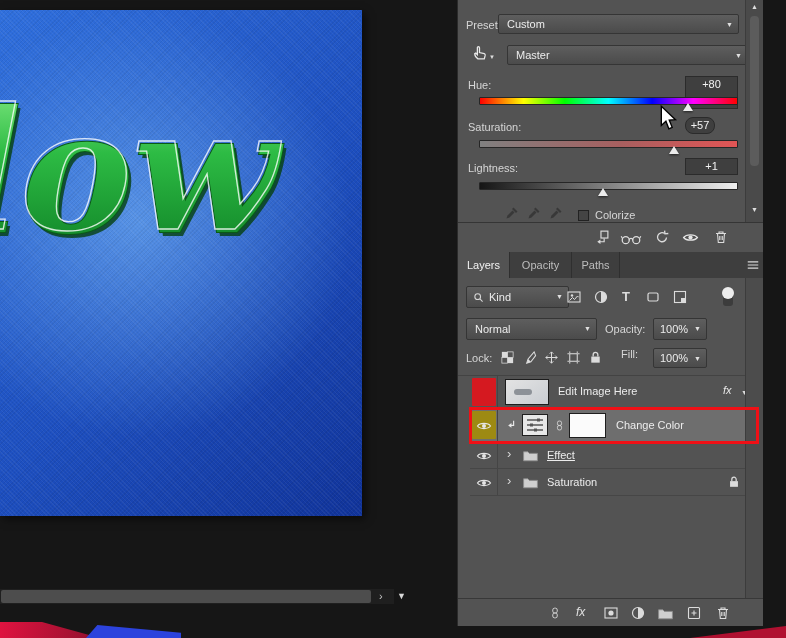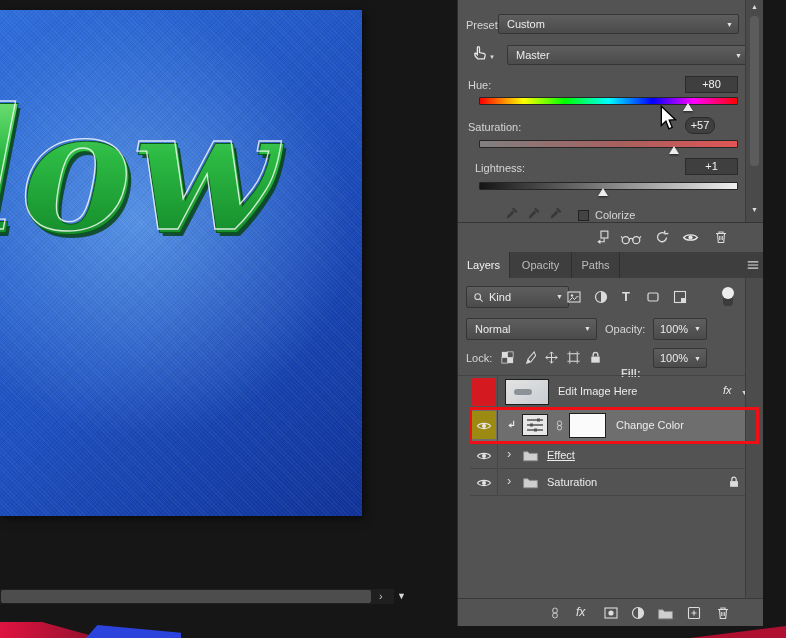--- a/index.html
+++ b/index.html
@@ -163,30 +163,30 @@
       <svg class="ic abs" style="left:13px;top:44px" width="17" height="17">
           <use href="#i-hand"></use>
         </svg>
       <span class="abs chev" style="left:31px;top:54px;font-size:6px;">▼</span>
       <div class="abs dd" style="left:40px;top:45px;width:241px;height:20px;margin-left:9px;">
         <span class="t">Master</span>
         <span class="c">▼</span>
       </div>
 
       <span class="abs lbl" style="left:10px;top:79px;">Hue:</span>
-      <div class="abs valbox" style="left:227px;top:76px;width:53px;height:17px;">+80</div>
+      <div class="abs valbox" style="left:227px;top:76px;width:53px;height:33px;">+80</div>
       <div class="abs slider" style="left:21px;top:97px;width:259px;height:8px;background:linear-gradient(90deg,#f00 0%,#ff0 17%,#0f0 33%,#0ff 50%,#00f 67%,#f0f 83%,#f00 100%);"></div>
       <div class="abs tri" style="left:225px;top:103px;"></div>
 
       <span class="abs lbl" style="left:10px;top:121px;">Saturation:</span>
       <div class="abs valbox" style="left:227px;top:117px;width:30px;height:17px;border-radius:8px;">+57</div>
       <div class="abs slider" style="left:21px;top:140px;width:259px;height:8px;background:linear-gradient(90deg,#808080 0%,#a85f5f 55%,#e25555 100%);"></div>
       <div class="abs tri" style="left:211px;top:146px;"></div>
 
-      <span class="abs lbl" style="left:10px;top:162px;margin-left:7px;">Lightness:</span>
+      <span class="abs lbl" style="left:10px;top:162px;">Lightness:</span>
       <div class="abs valbox" style="left:227px;top:158px;width:53px;height:17px;">+1</div>
       <div class="abs slider" style="left:21px;top:182px;width:259px;height:8px;background:linear-gradient(90deg,#151515,#efefef);"></div>
       <div class="abs tri" style="left:140px;top:188px;"></div>
 
       <svg class="ic abs" style="left:46px;top:205px" width="16" height="16">
           <use href="#i-dropper"></use>
         </svg>
       <svg class="ic abs" style="left:68px;top:205px" width="16" height="16">
           <use href="#i-dropper"></use>
         </svg>
@@ -276,21 +276,21 @@
         </svg>
       <svg class="ic abs" style="left:86px;top:72px" width="15" height="15">
           <use href="#i-move"></use>
         </svg>
       <svg class="ic abs" style="left:108px;top:72px" width="15" height="15">
           <use href="#i-artboard"></use>
         </svg>
       <svg class="ic abs" style="left:130px;top:72px" width="15" height="15">
           <use href="#i-lock"></use>
         </svg>
-      <span class="abs lbl" style="left:163px;top:89px;font-weight:bold;">Fill:</span>
+      <span class="abs lbl" style="left:163px;top:70px;">Fill:</span>
       <div class="abs dd" style="left:195px;top:70px;width:54px;height:20px;">
         <span class="t" style="left:6px;top:3px;">100%</span>
         <span class="c">▼</span>
       </div>
 
       <div class="abs" style="left:0;top:97px;width:287px;height:1px;background:#434343;"></div>
 
       <div class="layer-row" style="top:98px;height:33px;">
         <div class="eyecell">
           <div class="abs" style="left:2px;top:2px;width:24px;height:28px;background:#d51920;border-radius:1px;"></div>

